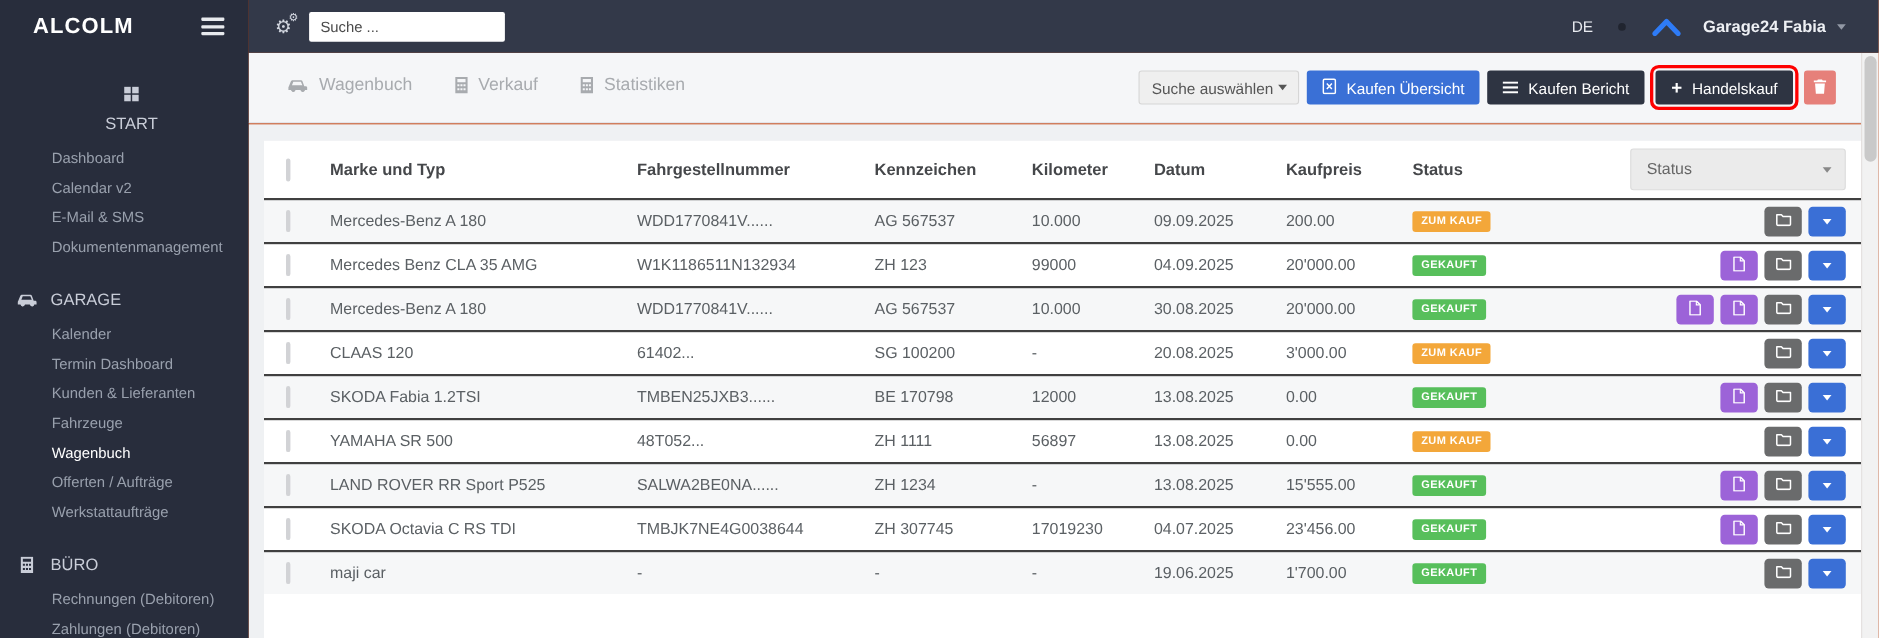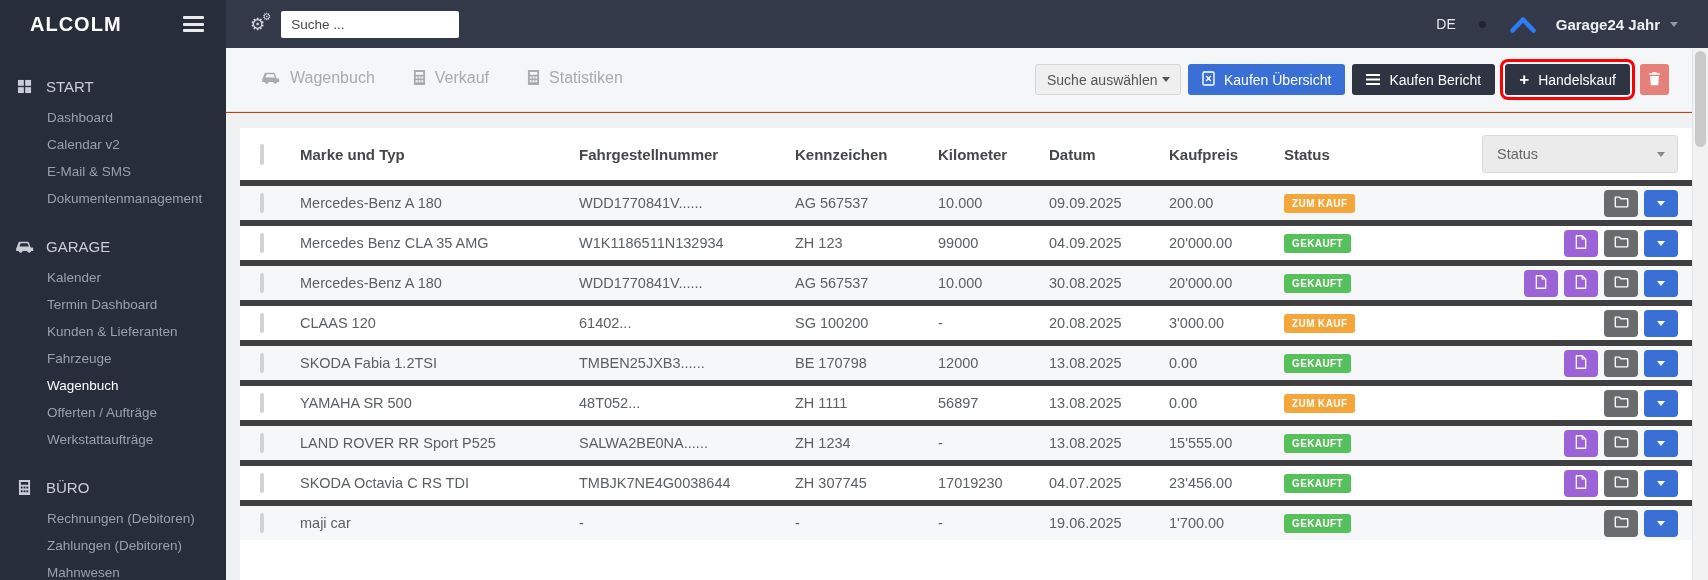--- a/index.html
+++ b/index.html
@@ -9,21 +9,21 @@
 
   
   .sidebar{position:absolute;left:0;top:0;width:226px;height:580px;background:#282d3c;z-index:3;}
   .brand-row{height:48px;display:flex;align-items:center;justify-content:space-between;padding:0 22px 0 30px;}
   .brand{color:#fff;font-size:20px;font-weight:700;letter-spacing:1px;}
   .hamburger{display:inline-flex;flex-direction:column;gap:3.5px;cursor:pointer;}
   .hamburger i{display:block;width:21px;height:3px;background:#e8eaee;border-radius:1px;}
   .nav{padding-top:16px;}
   .nav-section{margin:26px 0 9px;display:flex;align-items:center;gap:11px;padding-left:13px;
                color:#c9cdd8;font-size:15px;}
-  .nav-section:first-child{margin-top:14px;}
+  .nav-section:first-child{margin-top:14px;flex-direction:column;}
   .nav-section .sicon{width:22px;display:flex;justify-content:center;color:#c9cdd8;}
   .nav-item{padding:6px 0 6px 47px;color:#99a0ad;font-size:13.5px;cursor:pointer;}
   .nav-item.active{color:#ffffff;}
 
   
   .topbar{position:absolute;left:226px;right:0;top:0;height:48px;background:#333949;
           display:flex;align-items:center;padding:0 30px 0 24px;z-index:2;}
   .gears{position:relative;color:#d3d7e0;font-size:17px;line-height:1;margin-right:16px;}
   .gears .g2{position:absolute;font-size:10px;right:-6px;top:-4px;}
   .search{width:178px;height:27px;border:none;border-radius:2px;background:#fff;
@@ -59,21 +59,21 @@
   .btn-trade{background:#2e3442;outline:3px solid #fe0000;outline-offset:2px;margin:0 3px;}
   .btn-trash{width:29px;padding:0;justify-content:center;background:#e6807a;}
   .plus{font-size:17px;font-weight:700;line-height:1;margin-top:-1px;}
 
   
   .content{position:absolute;left:226px;top:113px;width:1466px;height:467px;background:#eff1f3;}
   .card{position:absolute;left:14px;top:15px;width:1452px;height:452px;background:#fff;}
   .grid-row{display:grid;grid-template-columns:60px 279px 216px 143px 111px 120px 115px 160px 1fr;
             align-items:center;}
   .thead{height:52px;font-size:15px;font-weight:700;color:#45474a;}
-  .tr{height:40px;border-top:6px solid #404040;font-size:14.5px;color:#5b6064;}
+  .tr{height:40px;border-top:2px solid #404040;font-size:14.5px;color:#5b6064;}
   .tr.alt{background:#f6f7f8;}
   .cell-cb{padding-left:20px;}
   .cb{width:18px;height:18px;border:2px solid #d2d3d6;border-radius:2px;background:#fcfcfc;cursor:pointer;}
   .badge{display:inline-block;color:#fff;font-size:10px;font-weight:700;letter-spacing:.4px;
          padding:4px 8px;border-radius:3px;}
   .cell-actions{display:flex;justify-content:flex-end;gap:6px;padding-right:14px;}
   .abtn{width:34px;height:27px;border:none;border-radius:4px;display:flex;align-items:center;
         justify-content:center;cursor:pointer;}
   .abtn-pdf{background:#9c63d8;}
   .abtn-folder{background:#6a6b6c;}
@@ -157,21 +157,21 @@
     <span class="gears">⚙<span class="g2">⚙</span></span>
     <input class="search" placeholder="Suche ..." style="">
     <div class="top-right">
       <span class="lang">DE</span>
       <span class="notif-dot"></span>
       <span class="logo-chevron">
         <svg width="28" height="17" viewBox="0 0 28 17">
             <path d="M3.5 14.5 L14 3.5 L24.5 14.5" fill="none" stroke="#2e7bf6" stroke-width="4.6" stroke-linecap="round" stroke-linejoin="round"></path>
           </svg>
       </span>
-      <span class="account">Garage24 Jahr</span>
+      <span class="account">Garage24 Fabia</span>
       <span class="caret"></span>
     </div>
   </header>
 
   <div class="tabbar">
     <div class="tabs" id="tabs">
         <div class="tab">
           <span class="ticon">
             <svg width="21" height="15" viewBox="0 0 24 17">
               <path fill="currentColor" d="M3 9.5 L5 4.5 C5.4 3.5 6.1 3.2 7.1 3.2 h8 c1 0 1.7.3 2 1.1 l1.9 5.2 h1.5 c.9 0 1.5.6 1.5 1.5 v2.5 h-2.3 a2.5 2.5 0 0 1-4.8 0 H10 a2.5 2.5 0 0 1-4.8 0 H2.5 v-3 z M6.2 8.6 h10.8 L15.5 4.9 H7.6 z"></path>

